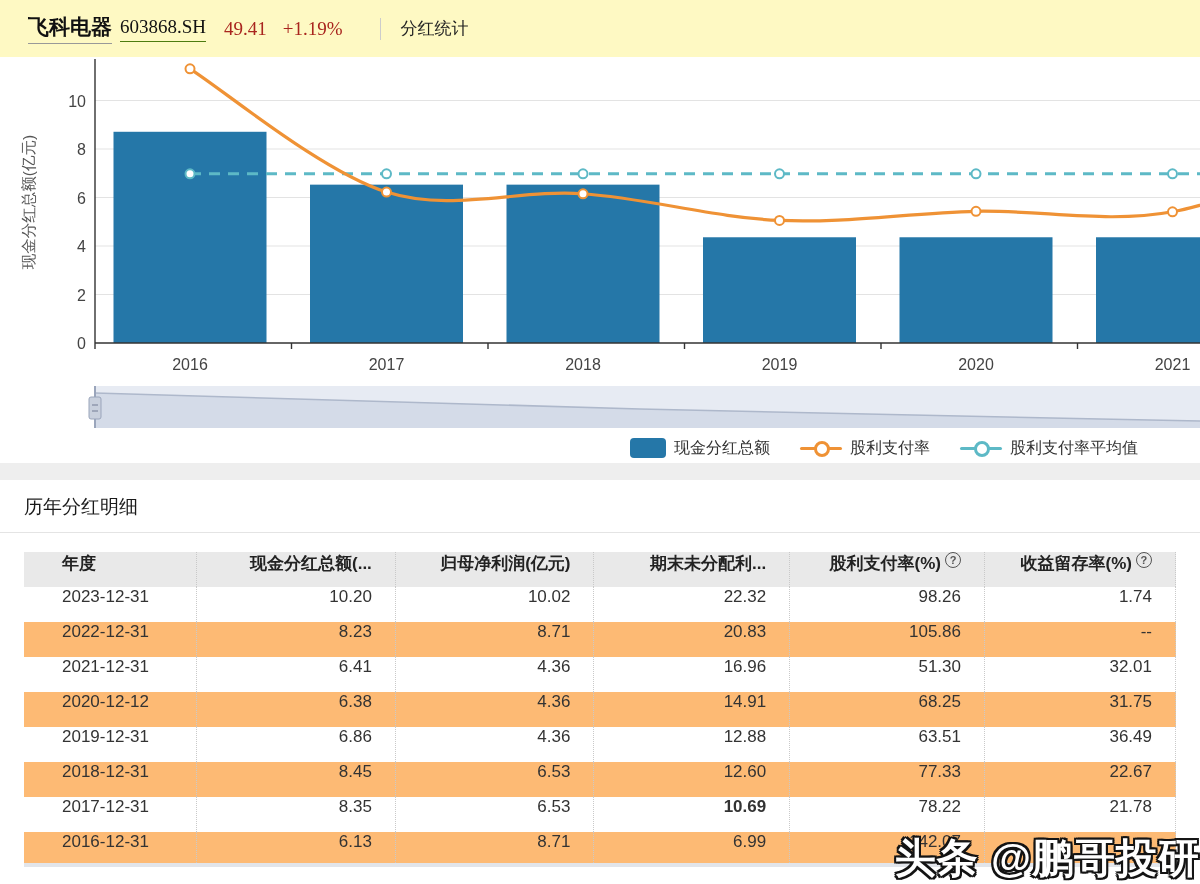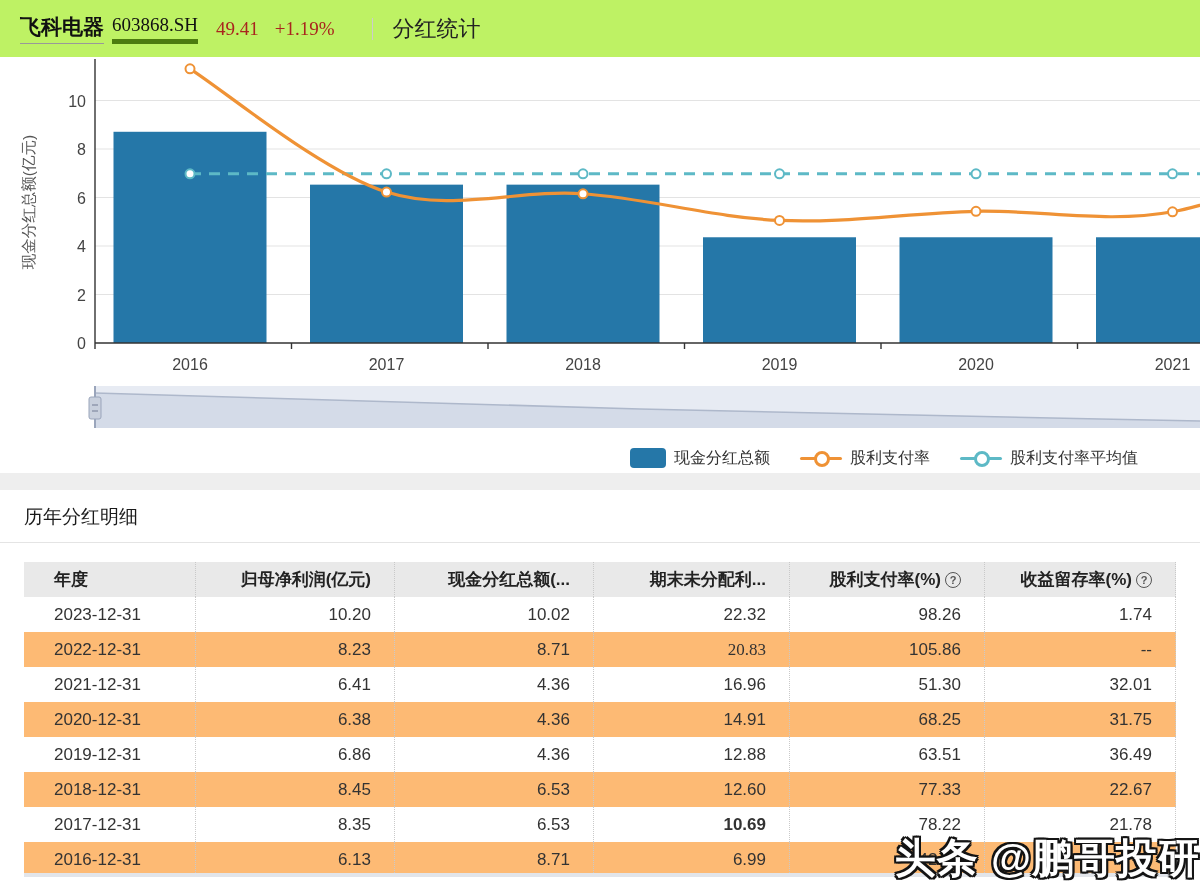--- a/index.html
+++ b/index.html
@@ -1,47 +1,47 @@
 <!DOCTYPE html>
 <html><head>
 <meta charset="utf-8">
 <style>
   html,body{margin:0;padding:0;background:#fff;}
   .page{position:relative;width:1200px;height:884px;overflow:hidden;background:#fff;
         font-family:"Liberation Sans",sans-serif;color:#333;}
   
-  .topbar{height:57px;background:#bef264;display:flex;align-items:center;padding-left:20px;box-sizing:border-box;}
+  .topbar{height:57px;background:#fef9c3;display:flex;align-items:center;padding-left:28px;box-sizing:border-box;}
   .company{font-size:21px;font-weight:bold;color:#111;border-bottom:1px solid #999;padding-bottom:2px;margin-right:8px;}
-  .code{font-size:19px;font-family:"Liberation Serif",serif;color:#111;border-bottom:5px solid #4d7c0f;padding-bottom:3px;margin-right:18px;}
+  .code{font-size:19px;font-family:"Liberation Serif",serif;color:#111;border-bottom:1px solid #4d7c0f;padding-bottom:3px;margin-right:18px;}
   .price{font-size:19px;font-family:"Liberation Serif",serif;color:#a9251e;margin-right:16px;}
   .change{font-size:19px;font-family:"Liberation Serif",serif;color:#a9251e;margin-right:37px;}
   .vdiv{width:1px;height:22px;background:#ccc;margin-right:20px;}
-  .page-title{font-size:22px;color:#222;font-family:Liberation Serif, serif;}
+  .page-title{font-size:17px;color:#222;font-family:Liberation Serif, serif;}
   
   .chart-card{background:#fff;}
   .chart-card svg{display:block;}
   .legend{display:flex;justify-content:flex-end;align-items:center;gap:30px;
-          padding-right:62px;height:30px;margin-top:14px;font-size:16px;color:#333;}
+          padding-right:62px;height:30px;margin-top:4px;font-size:16px;color:#333;}
   .legend-item{display:flex;align-items:center;gap:8px;cursor:pointer;}
   .sw-bar{width:36px;height:20px;border-radius:4px;}
   .sw-line{position:relative;width:42px;height:16px;}
   .sw-line .ln{position:absolute;left:0;right:0;top:7px;height:3px;border-radius:2px;}
   .sw-line .ci{position:absolute;left:14px;top:1px;width:10px;height:10px;border-radius:50%;
                background:#fff;border-width:3px;border-style:solid;}
   
   .gap{height:17px;background:#eeeeee;}
   
   .table-card{background:#fff;position:relative;}
   .table-title{font-size:19px;font-weight:normal;color:#1a1a1a;padding:14px 0 12px 24px;}
   .title-divider{height:1px;background:#e4e4e4;}
   .table-wrap{margin:19px 0 0 24px;width:1152px;font-size:17px;}
   .t-header{display:flex;height:35px;background:#e9e9e9;align-items:center;font-weight:bold;color:#222;}
   .t-row{display:flex;height:35px;align-items:center;color:#333;}
   .t-row.alt{background:#fdba74;}
-  .tc{box-sizing:border-box;height:100%;display:flex;align-items:center;border-right:1px dotted #c9c9c9;}
+  .tc{box-sizing:border-box;height:100%;display:flex;align-items:flex-start;border-right:1px dotted #c9c9c9;margin-left:8px;}
   .tc:last-child{border-right:1px dotted #c9c9c9;}
   .tc.left{justify-content:flex-start;padding-left:30px;}
   .tc.right{justify-content:flex-end;padding-right:23px;}
   .help{display:inline-flex;justify-content:center;align-items:center;width:16px;height:16px;
         border:1.5px solid #555;border-radius:50%;font-size:11px;font-weight:bold;color:#555;
         margin-left:4px;box-sizing:border-box;cursor:pointer;}
   .bottom-strip{position:absolute;left:24px;bottom:0;width:1152px;height:4px;background:#e2e5ea;}
   
   .watermark{position:absolute;right:0px;top:831px;font-size:41px;font-weight:bold;color:#fff;
              letter-spacing:1px;white-space:nowrap;
@@ -144,24 +144,24 @@
 
   <div class="table-card">
     <div class="table-title">历年分红明细</div>
     <div class="title-divider"></div>
     <div class="table-wrap">
       <div class="t-header" id="t-header">
           <div class="tc left" style="width: 172px;">
             <span>年度</span>
           </div>
           <div class="tc right" style="width: 199px;">
+            <span>现金分红总额(...</span>
+          </div>
+          <div class="tc right" style="width: 199px;">
             <span>归母净利润(亿元)</span>
-          </div>
-          <div class="tc right" style="width: 199px;">
-            <span>现金分红总额(...</span>
           </div>
           <div class="tc right" style="width: 196px;">
             <span>期末未分配利...</span>
           </div>
           <div class="tc right" style="width: 195px;">
             <span>股利支付率(%)</span>
             <span class="help">?</span>
           </div>
           <div class="tc right" style="width: 191px;">
             <span>收益留存率(%)</span>
@@ -174,34 +174,34 @@
             <div class="tc right" style="width: 199px;">10.20</div>
             <div class="tc right" style="width: 199px;">10.02</div>
             <div class="tc right" style="width: 196px;">22.32</div>
             <div class="tc right" style="width: 195px;">98.26</div>
             <div class="tc right" style="width: 191px;">1.74</div>
           </div>
           <div class="t-row alt">
             <div class="tc left" style="width: 172px;">2022-12-31</div>
             <div class="tc right" style="width: 199px;">8.23</div>
             <div class="tc right" style="width: 199px;">8.71</div>
-            <div class="tc right" style="width: 196px; font-family: Liberation Serif, serif;">20.83</div>
+            <div class="tc right" style="width: 196px;">20.83</div>
             <div class="tc right" style="width: 195px;">105.86</div>
             <div class="tc right" style="width: 191px;">--</div>
           </div>
           <div class="t-row">
             <div class="tc left" style="width: 172px;">2021-12-31</div>
             <div class="tc right" style="width: 199px;">6.41</div>
             <div class="tc right" style="width: 199px;">4.36</div>
             <div class="tc right" style="width: 196px;">16.96</div>
             <div class="tc right" style="width: 195px;">51.30</div>
             <div class="tc right" style="width: 191px;">32.01</div>
           </div>
           <div class="t-row alt">
-            <div class="tc left" style="width: 172px;">2020-12-31</div>
+            <div class="tc left" style="width: 172px;">2020-12-12</div>
             <div class="tc right" style="width: 199px;">6.38</div>
             <div class="tc right" style="width: 199px;">4.36</div>
             <div class="tc right" style="width: 196px;">14.91</div>
             <div class="tc right" style="width: 195px;">68.25</div>
             <div class="tc right" style="width: 191px;">31.75</div>
           </div>
           <div class="t-row">
             <div class="tc left" style="width: 172px;">2019-12-31</div>
             <div class="tc right" style="width: 199px;">6.86</div>
             <div class="tc right" style="width: 199px;">4.36</div>

